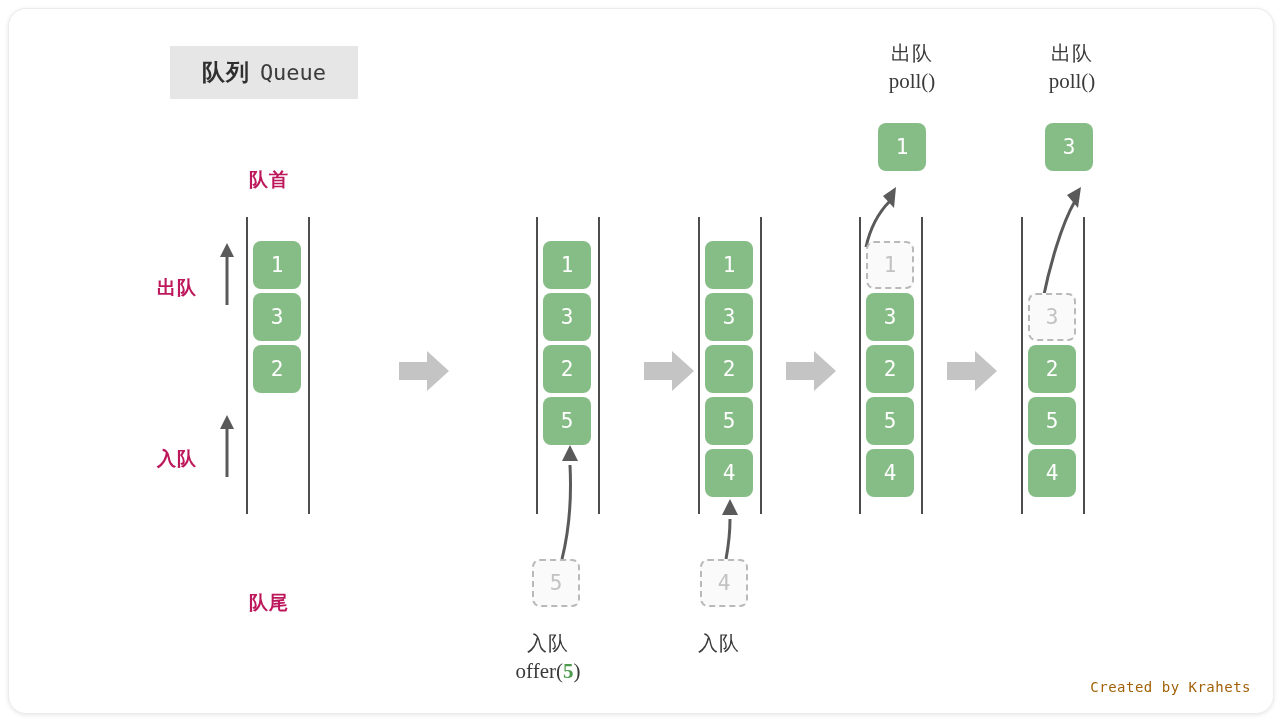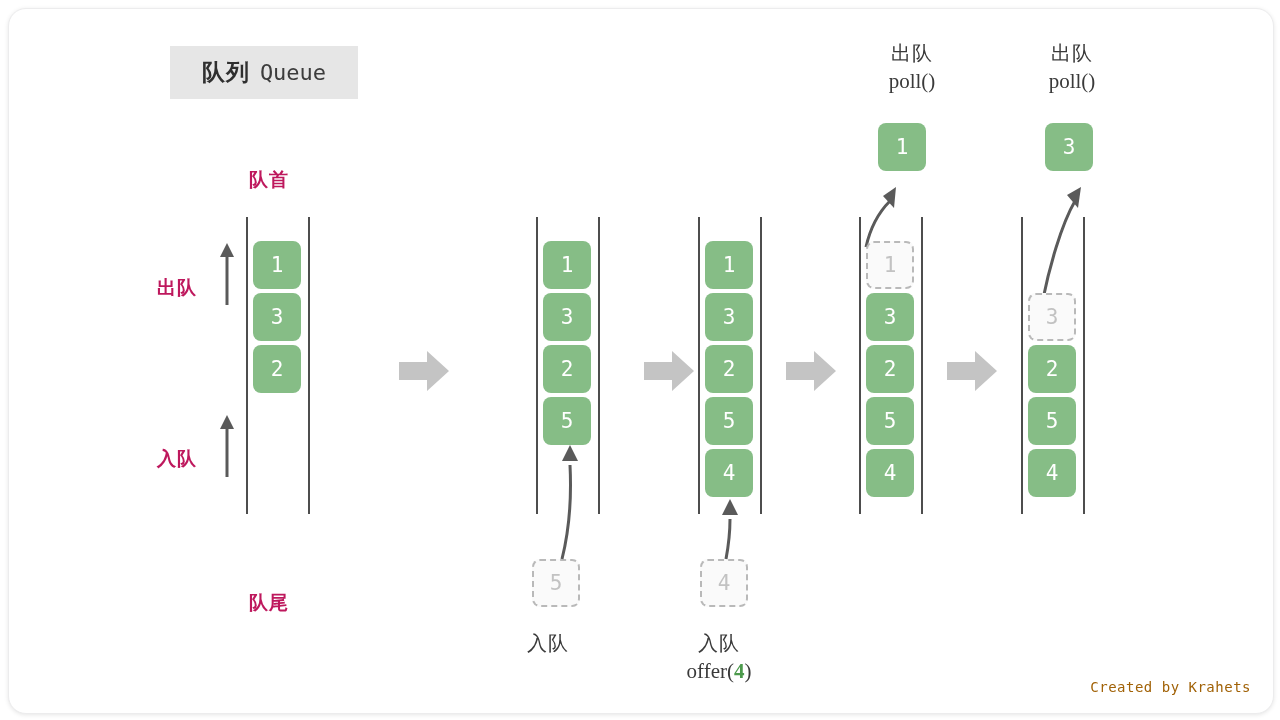--- a/index.html
+++ b/index.html
@@ -153,20 +153,21 @@
 
   <div class="abs cell ghost" style="left:523px; top:550px;">
       <span>5</span>
     </div>
   <svg class="abs" style="left:535px; top:430px;" width="40" height="122">
     <path d="M 18 120 C 24 96, 28 66, 26 26" stroke="#5a5a5a" stroke-width="3" fill="none"></path>
     <polygon points="26,6 18,22 34,22" fill="#5a5a5a"></polygon>
   </svg>
   <div class="abs op-label" style="left:449px; top:620px; width:180px;">
     <span class="cn">入队</span>
+    <span class="code"><span>offer(</span><span class="arg">5</span><span>)</span></span>
   </div>
 
   <svg class="abs" style="left:635px; top:340px;" width="52" height="44">
     <polygon points="0,13 28,13 28,2 50,22 28,42 28,31 0,31" fill="#c4c4c4"></polygon>
   </svg>
 
   <div class="abs" style="left:689px; top:208px; width:64px; height:297px;">
     <div class="abs rail" style="left:0px; top:0px; height:297px;"></div>
     <div class="abs rail" style="left:62px; top:0px; height:297px;"></div>
     <div class="abs cell filled" style="left:7px; top:24px;">
@@ -188,21 +189,20 @@
 
   <div class="abs cell ghost" style="left:691px; top:550px;">
       <span>4</span>
     </div>
   <svg class="abs" style="left:703px; top:484px;" width="34" height="68">
     <path d="M 14 66 C 17 50, 18 38, 18 26" stroke="#5a5a5a" stroke-width="3" fill="none"></path>
     <polygon points="18,6 10,22 26,22" fill="#5a5a5a"></polygon>
   </svg>
   <div class="abs op-label" style="left:620px; top:620px; width:180px;">
     <span class="cn">入队</span>
-    <span class="code"><span>offer(</span><span class="arg">4</span><span>)</span></span>
   </div>
 
   <svg class="abs" style="left:777px; top:340px;" width="52" height="44">
     <polygon points="0,13 28,13 28,2 50,22 28,42 28,31 0,31" fill="#c4c4c4"></polygon>
   </svg>
 
   <div class="abs op-label" style="left:810px; top:30px; width:186px;">
     <span class="cn">出队</span>
     <span class="code"><span>poll(</span><span class="arg"></span><span>)</span></span>
   </div>

